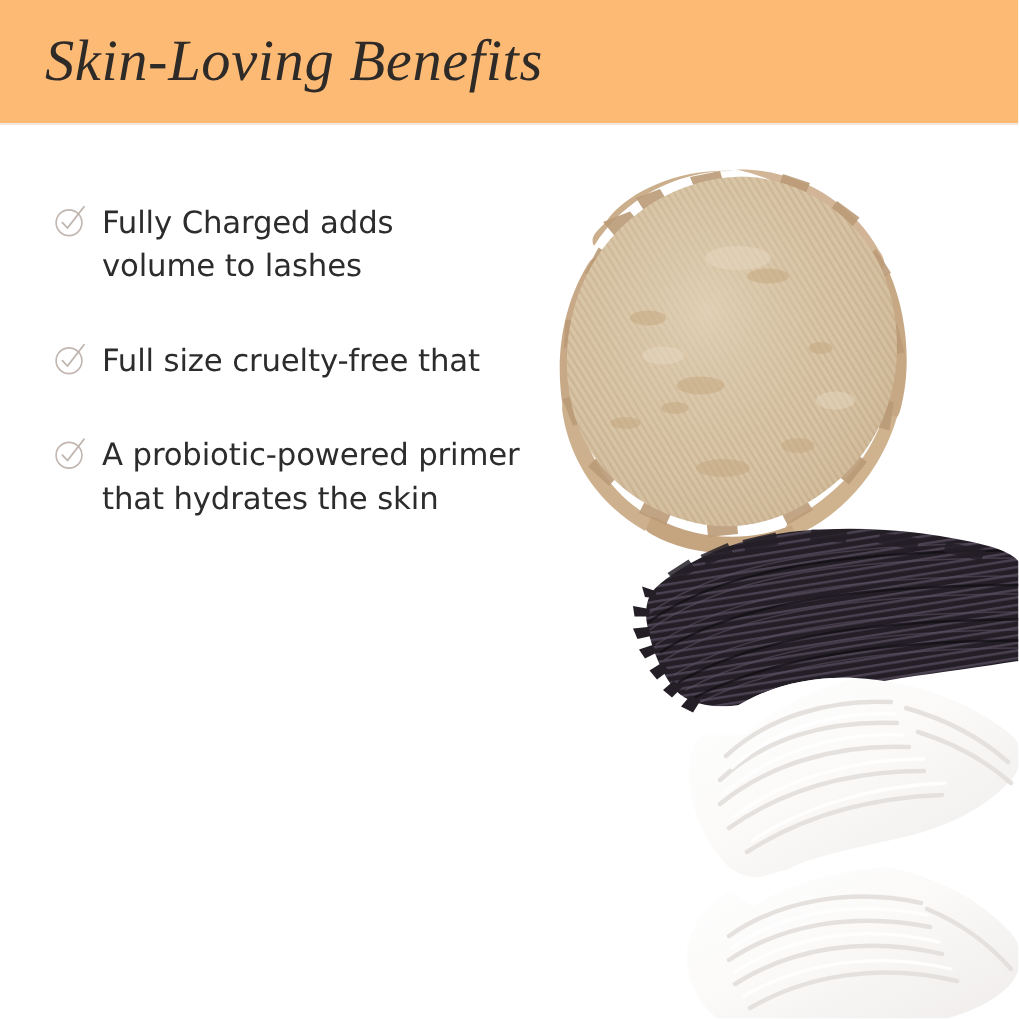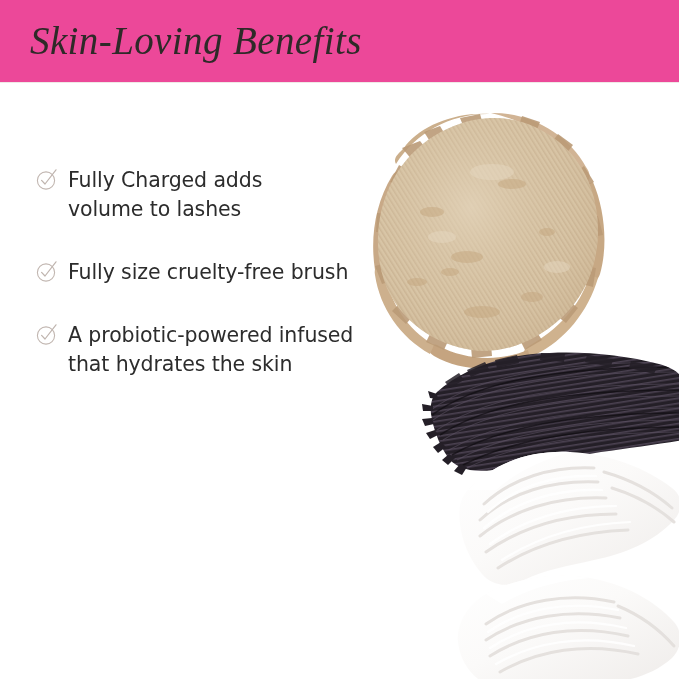--- a/index.html
+++ b/index.html
@@ -18,21 +18,21 @@
     overflow: hidden;
   }
 
   
   .header-band {
     position: absolute;
     left: 0;
     top: 0;
     width: 679px;
     height: 83px;
-    background: #ec4899;
+    background: #fdba74;
     border-bottom: 1px solid #efe9e6;
     box-sizing: border-box;
   }
   .header-title {
     position: absolute;
     left: 30px;
     top: 16px;
     font-family: "Liberation Serif", "DejaVu Serif", serif;
     font-style: italic;
     font-size: 39px;
@@ -42,21 +42,20 @@
     white-space: nowrap;
   }
 
   
   .benefits {
     position: absolute;
     left: 36px;
     top: 134px;
     width: 400px;
     z-index: 6;
-    margin-top: 32px;
   }
   .benefit-item {
     position: relative;
     display: block;
     margin-bottom: 34px;
     padding-left: 32px;
     min-height: 28px;
   }
   .benefit-item:last-child { margin-bottom: 0; }
 
@@ -354,29 +353,29 @@
     </div>
 
 
     <div class="benefit-item">
       <span class="check-icon">
         <svg width="22" height="22" viewBox="0 0 22 22">
           <circle cx="10" cy="11.5" r="8.6" fill="none" stroke="#c2b7b1" stroke-width="1.1"></circle>
           <path d="M5.6 11.4 l3.4 3.6 l11 -14.2" fill="none" stroke="#bfb4ae" stroke-width="1.2" stroke-linecap="round" stroke-linejoin="round"></path>
         </svg>
       </span>
-      <span class="benefit-text">Fully size cruelty-free brush</span>
+      <span class="benefit-text">Full size cruelty-free that</span>
     </div>
 
     <div class="benefit-item">
       <span class="check-icon">
         <svg width="22" height="22" viewBox="0 0 22 22">
           <circle cx="10" cy="11.5" r="8.6" fill="none" stroke="#c2b7b1" stroke-width="1.1"></circle>
           <path d="M5.6 11.4 l3.4 3.6 l11 -14.2" fill="none" stroke="#bfb4ae" stroke-width="1.2" stroke-linecap="round" stroke-linejoin="round"></path>
         </svg>
       </span>
-      <span class="benefit-text">A probiotic-powered infused
+      <span class="benefit-text">A probiotic-powered primer
 that hydrates the skin</span>
     </div>
 
   </div>
 
 </div>
 
 </body></html>

